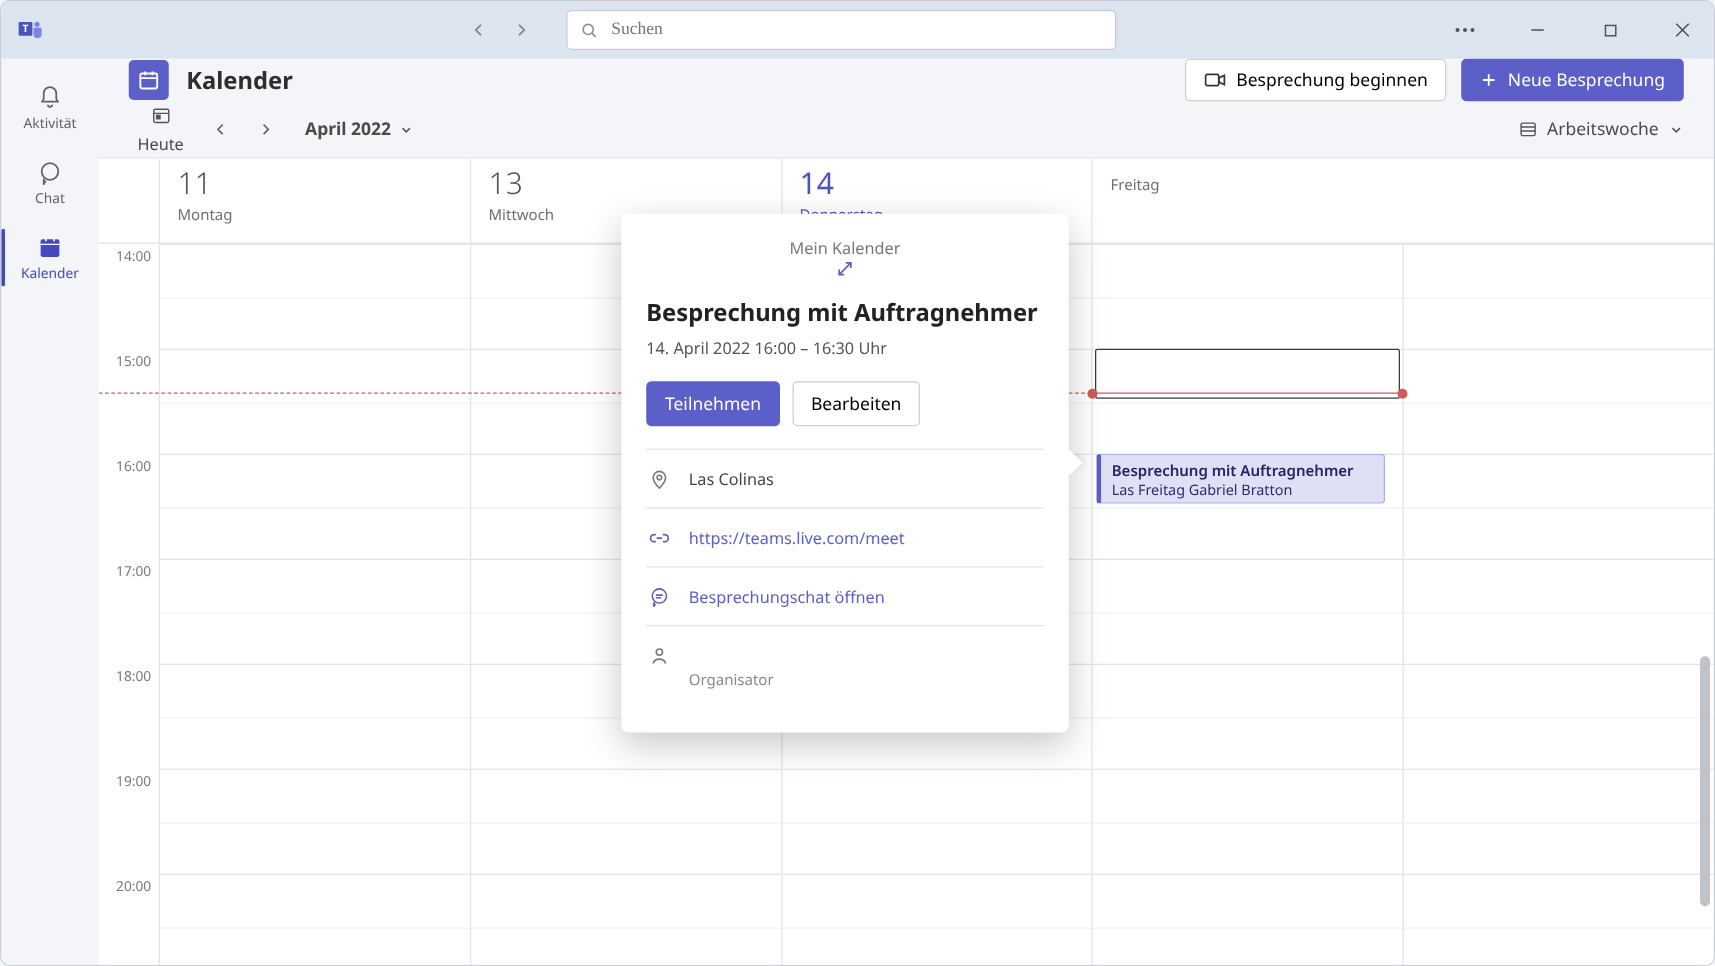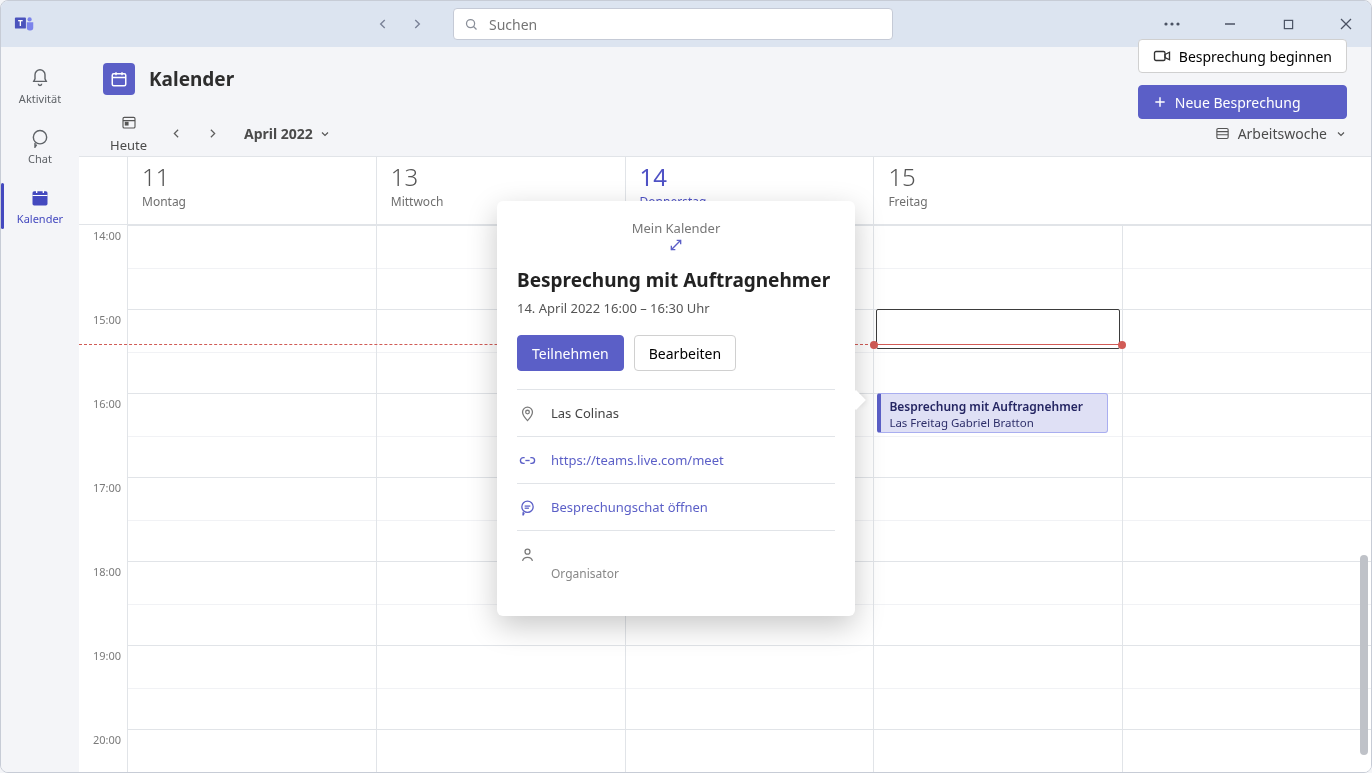--- a/index.html
+++ b/index.html
@@ -36,21 +36,21 @@
     height:var(--title-h);background:var(--title-bar);display:flex;align-items:center;
     padding:0 10px;gap:10px;
   }
   .teams-logo{width:28px;height:28px;display:flex;align-items:center;justify-content:center;}
   .nav-arrows{margin-left:320px;display:flex;gap:6px;color:#7a8297;}
   .nav-arrows span{width:28px;height:28px;display:flex;align-items:center;justify-content:center;border-radius:4px;}
   .search{
     flex:0 0 440px;height:32px;margin-left:12px;background:#fff;border:1px solid #c5cad6;
     border-radius:4px;display:flex;align-items:center;padding:0 10px;gap:8px;color:#8a8f99;
   }
-  .search input{border:none;outline:none;flex:1;font-size:14px;color:#7f1d1d;background:transparent;}
+  .search input{border:none;outline:none;flex:1;font-size:14px;color:#7f1d1d;background:transparent;font-family:Liberation Serif, serif;}
   .title-right{margin-left:auto;display:flex;align-items:center;gap:28px;color:#4b5263;}
   .wc{width:30px;height:30px;display:flex;align-items:center;justify-content:center;}
 
   
   .left-rail{
     position:absolute;left:0;top:var(--title-h);bottom:0;width:var(--sidebar-w);
     background:var(--bg);display:flex;flex-direction:column;align-items:center;padding-top:10px;gap:2px;
   }
   .rail-item{
     width:100%;height:58px;display:flex;flex-direction:column;align-items:center;justify-content:center;
@@ -63,21 +63,21 @@
   
   .main{
     position:absolute;left:var(--sidebar-w);right:0;top:var(--title-h);bottom:0;
     display:flex;flex-direction:column;background:var(--bg);
   }
   .toolbar1{
     height:var(--toolbar1-h);display:flex;align-items:center;padding:0 24px;gap:14px;
   }
   .cal-badge{width:32px;height:32px;background:var(--accent);border-radius:4px;display:flex;align-items:center;justify-content:center;}
   .page-title{font-size:19px;font-weight:700;}
-  .t1-right{margin-left:auto;display:flex;gap:12px;flex-direction:column;}
+  .t1-right{margin-left:auto;display:flex;gap:12px;}
   .btn{
     height:34px;padding:0 14px;border-radius:4px;border:1px solid var(--border2);
     background:#fff;display:flex;align-items:center;gap:8px;font-size:14px;cursor:pointer;
   }
   .btn.primary{background:var(--accent);color:#fff;border-color:var(--accent);}
   .btn .ico{display:flex;}
 
   .toolbar2{
     height:var(--toolbar2-h);display:flex;align-items:center;padding:0 24px;gap:8px;color:#4b4b4b;
     border-bottom:1px solid var(--border);
@@ -343,21 +343,20 @@
         </div>
         <div class="dh-cell">
           <div class="dh-num">13</div>
           <div class="dh-name">Mittwoch</div>
         </div>
         <div class="dh-cell today">
           <div class="dh-num">14</div>
           <div class="dh-name">Donnerstag</div>
         </div>
         <div class="dh-cell">
-          <div class="dh-num">15</div>
           <div class="dh-name">Freitag</div>
         </div>
       </div>
 
     <div class="grid-scroll">
       <div class="grid-inner" id="grid-inner">
         <div class="time-col" id="time-col">
             <div class="time-cell">14:00</div>
             <div class="time-cell">15:00</div>
             <div class="time-cell">16:00</div>

